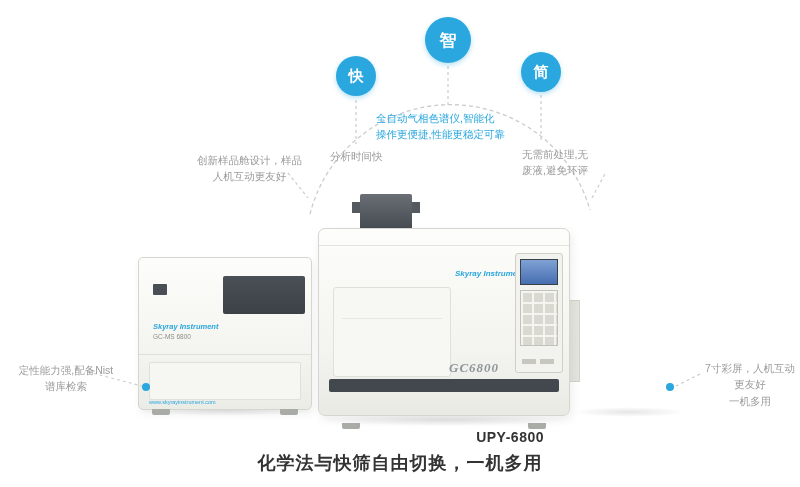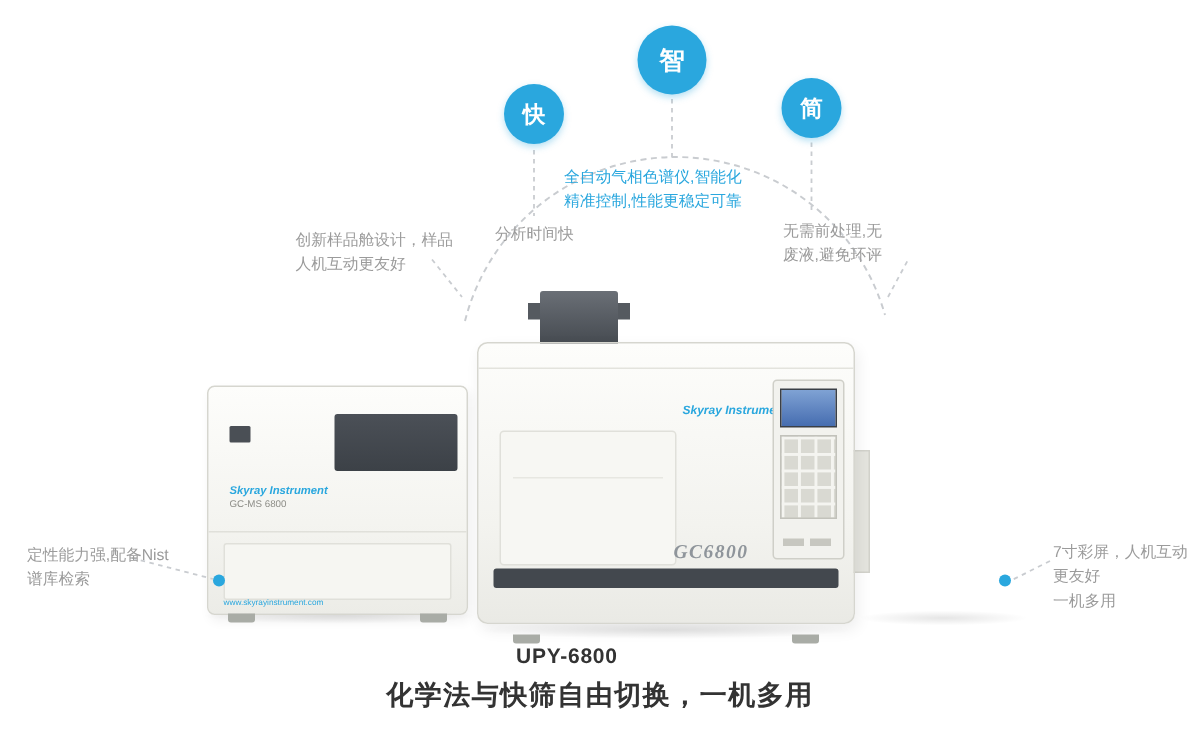--- a/index.html
+++ b/index.html
@@ -12,21 +12,21 @@
     position:absolute;border-radius:50%;background:#2aa7de;color:#fff;
     display:flex;align-items:center;justify-content:center;font-weight:bold;
     box-shadow:0 2px 5px rgba(42,167,222,.35);z-index:7;
   }
   .badge-fast{left:336px;top:56px;width:40px;height:40px;font-size:15px;}
   .badge-smart{left:425px;top:17px;width:46px;height:46px;font-size:17px;}
   .badge-simple{left:521px;top:52px;width:40px;height:40px;font-size:15px;}
   
   .overlay{position:absolute;left:0;top:0;z-index:4;pointer-events:none;}
   
-  .callout{position:absolute;color:#9b9b9b;font-size:10.5px;line-height:1.55;z-index:6;}
+  .callout{position:absolute;color:#9b9b9b;font-size:10.5px;line-height:1.55;z-index:6;text-align:center;}
   .callout .ln{white-space:nowrap;}
   .callout-auto-gc{left:376px;top:110px;width:160px;text-align:left;color:#2aa7de;}
   .callout-analysis{left:330px;top:148px;}
   .callout-sample{left:197px;top:152px;}
   .callout-nopre{left:522px;top:146px;}
   .callout-heating{left:600px;top:156px;}
   .callout-nist{left:2px;top:362px;width:96px;margin-left:16px;}
   .callout-screen{left:702px;top:360px;width:96px;}
   .callout-screen .ln,.callout-nist .ln{white-space:normal;}
   
@@ -79,21 +79,21 @@
   .inst-right{left:574px;top:272px;width:110px;height:140px;}
   .upy-brand{position:absolute;left:0;right:0;top:8px;text-align:center;font-size:6.5px;font-weight:bold;font-style:italic;color:#2aa7de;}
   .upy-bezel{position:absolute;left:14px;top:24px;width:82px;height:52px;background:#eef0ec;border:1px solid #c9c9c3;border-radius:3px;}
   .upy-screen{position:absolute;inset:5px;border:1px solid #8a9bb4;background:linear-gradient(135deg,#9db4d2,#6e8fba);}
   .upy-type{position:absolute;left:13px;top:84px;font-size:6px;color:#8a8a8a;white-space:nowrap;}
   .upy-model{position:absolute;left:13px;top:93px;font-size:8.5px;font-weight:bold;color:#4a4f54;white-space:nowrap;}
   .upy-btn{position:absolute;right:12px;top:92px;width:11px;height:6px;background:#c6c6bf;border:1px solid #b0b0a9;border-radius:1px;}
   .upy-strip{position:absolute;left:8px;right:8px;bottom:9px;height:9px;background:#43484e;border-radius:2px;}
   .link-box{position:absolute;left:564px;top:300px;width:14px;height:80px;background:#e4e4de;border:1px solid #d2d2cb;z-index:1;}
   
-  .product-name{position:absolute;left:344px;top:429px;width:200px;text-align:left;
+  .product-name{position:absolute;left:344px;top:429px;width:200px;text-align:right;
     font-size:14px;font-weight:bold;color:#333;z-index:6;letter-spacing:.5px;}
   .tagline{position:absolute;left:0;top:451px;width:800px;text-align:center;
     font-size:18px;font-weight:600;color:#333;z-index:6;letter-spacing:1px;}
 </style>
 </head>
 <body>
 
 <div class="stage">
 
   <div class="badge badge-fast">快</div>
@@ -110,21 +110,21 @@
       <line x1="592" y1="198" x2="606" y2="172"></line>
       <line x1="88" y1="372" x2="142" y2="386"></line>
       <line x1="700" y1="374" x2="674" y2="387"></line>
     </g>
     <circle cx="146" cy="387" r="4" fill="#2aa7de"></circle>
     <circle cx="670" cy="387" r="4" fill="#2aa7de"></circle>
   </svg>
 
   <div class="callout callout-auto-gc">
     <div class="ln">全自动气相色谱仪,智能化</div>
-    <div class="ln">精准控制,性能更稳定可靠</div>
+    <div class="ln">操作更便捷,性能更稳定可靠</div>
   </div>
   <div class="callout callout-analysis">
     <div class="ln">分析时间快</div>
   </div>
   <div class="callout callout-sample">
     <div class="ln">创新样品舱设计，样品</div>
     <div class="ln">人机互动更友好</div>
   </div>
   <div class="callout callout-nopre">
     <div class="ln">无需前处理,无</div>

